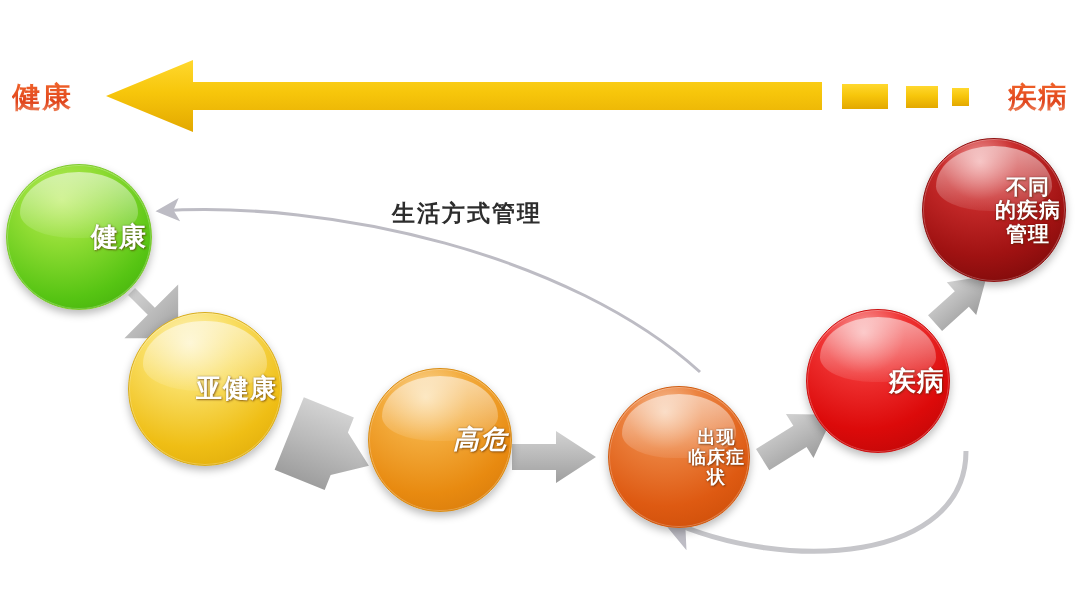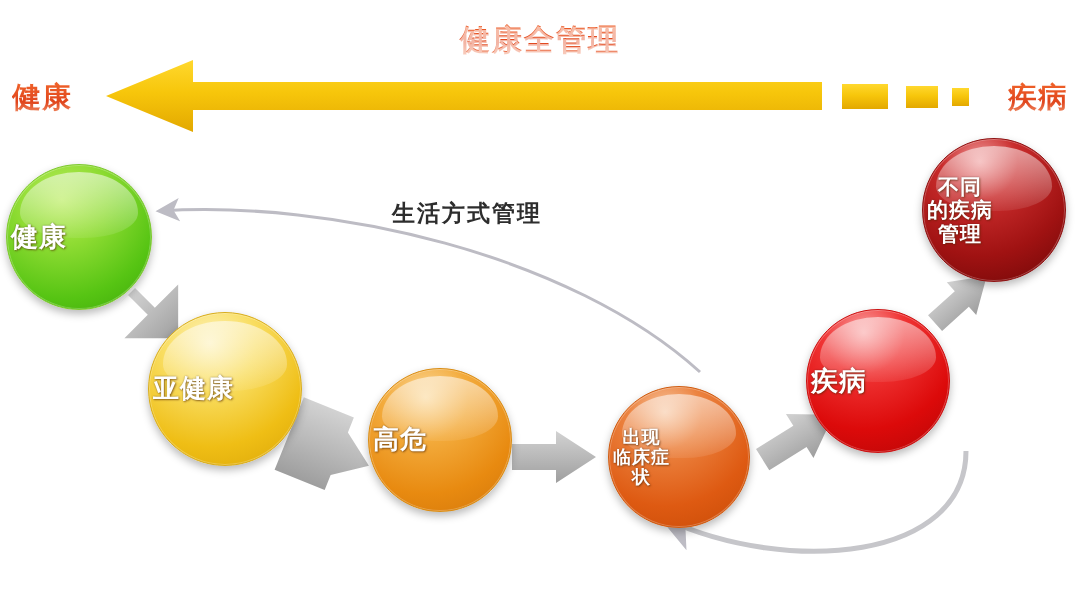--- a/index.html
+++ b/index.html
@@ -57,21 +57,21 @@
     height: 605px;
     pointer-events: none;
   }
 
   
   .node {
     position: absolute;
     border-radius: 50%;
     display: flex;
     align-items: center;
-    justify-content: flex-start;
+    justify-content: flex-end;
     text-align: center;
     color: #ffffff;
     font-weight: bold;
     line-height: 1.12;
     letter-spacing: 1px;
     box-shadow: 0 4px 9px rgba(0,0,0,0.28), inset 0 0 0 1px rgba(255,255,255,0.25);
     text-shadow: 1px 1px 2px rgba(90,40,0,0.55), 0 0 2px rgba(0,0,0,0.35);
   }
   .node .lbl { position: relative; z-index: 3; padding: 0 4px; }
   .node::after {
@@ -87,28 +87,29 @@
     z-index: 2;
     pointer-events: none;
   }
 
   #node-health {
     left: 6px; top: 164px; width: 144px; height: 144px; font-size: 27px;
     background: radial-gradient(circle at 38% 24%, #b9ec5c 0%, #8fdc33 32%, #56c413 70%, #3da60a 100%);
     border: 1px solid #7ec92f;
   }
   #node-subhealth {
-    left: 148px; top: 312px; width: 152px; height: 152px; font-size: 26px;
+    left: 128px; top: 312px; width: 152px; height: 152px; font-size: 26px;
     background: radial-gradient(circle at 40% 20%, #fdf2bd 0%, #f9de63 30%, #efbe15 68%, #d9a406 100%);
     border: 1px solid #d8ac1b;
   }
   #node-highrisk {
     left: 368px; top: 368px; width: 142px; height: 142px; font-size: 26px;
     background: radial-gradient(circle at 40% 20%, #fbd99c 0%, #f3ab3c 30%, #e88a10 68%, #d2760a 100%);
     border: 1px solid #d98d15;
+    font-style: italic;
   }
   #node-symptom {
     left: 608px; top: 386px; width: 140px; height: 140px; font-size: 18px;
     background: radial-gradient(circle at 40% 18%, #f7c6a0 0%, #ec8340 26%, #de5a12 66%, #c74a06 100%);
     border: 1px solid #cf5c11;
   }
   #node-disease {
     left: 806px; top: 309px; width: 142px; height: 142px; font-size: 27px;
     background: radial-gradient(circle at 40% 16%, #f9a2a2 0%, #f03434 28%, #dc0a0a 66%, #b50606 100%);
     border: 1px solid #cb1111;
@@ -130,21 +131,20 @@
     text-shadow: 0 1px 1px rgba(255,255,255,0.8);
   }
   #label-lifestyle { left: 392px; top: 198px; }
   #label-disease-mgmt { left: 886px; top: 519px; }
 </style>
 </head>
 <body>
 
 <div id="stage">
 
-  <div class="banner-title">健康全管理</div>
 
   <div class="end-label left">健康</div>
 
   <div class="end-label right">疾病</div>
 
   <svg class="arrow-svg" viewBox="0 0 1080 605">
     <defs>
       <linearGradient id="gradYellow" x1="0" y1="0" x2="0" y2="1">
         <stop offset="0%" stop-color="#ffd82e"></stop>
         <stop offset="45%" stop-color="#f7c60b"></stop>

